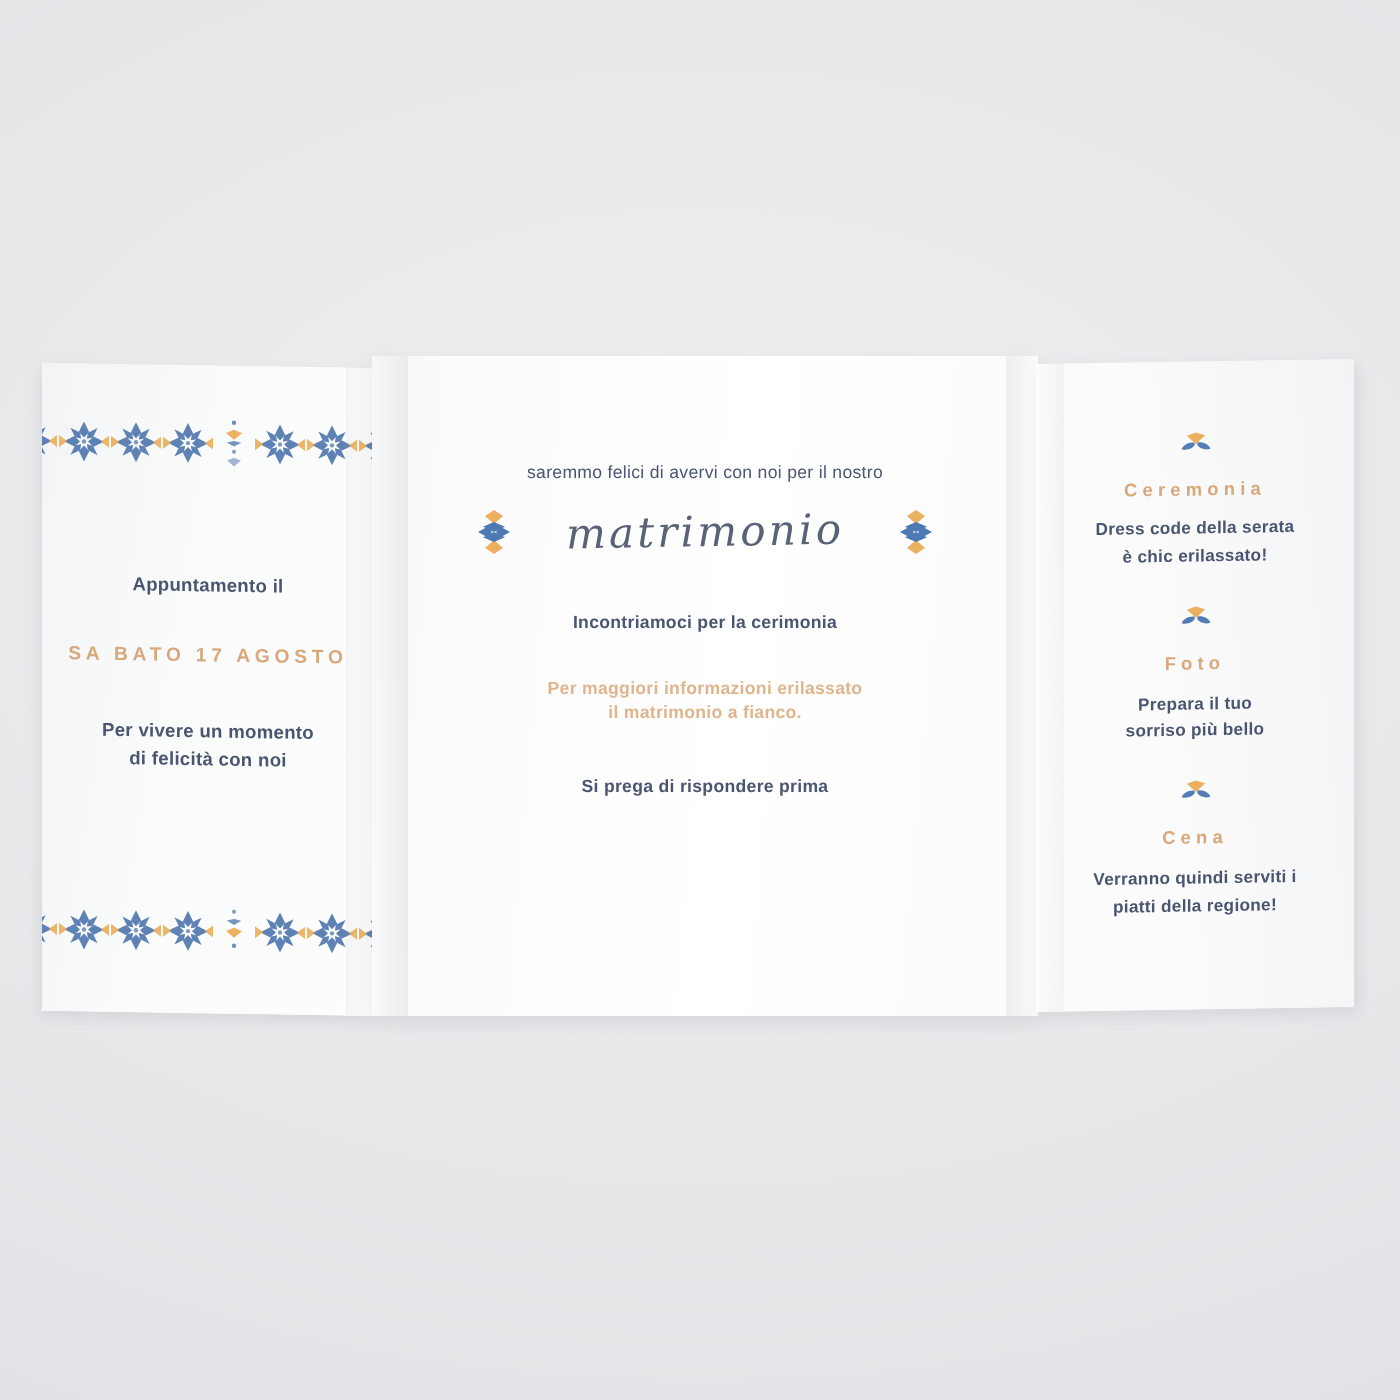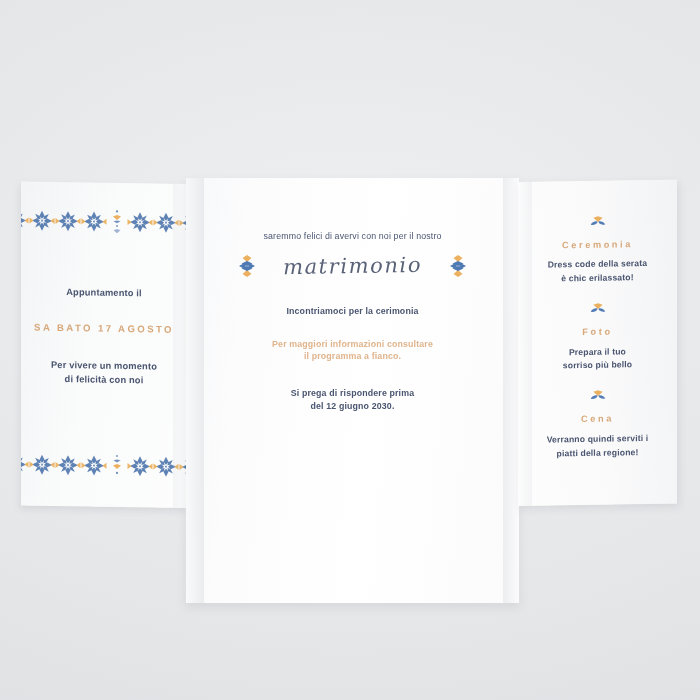--- a/index.html
+++ b/index.html
@@ -26,21 +26,21 @@
   
   #panel-left{
     left:21px;top:184px;width:166px;height:324px;
     background:linear-gradient(100deg,#f3f4f5 0%,#fafbfb 45%,#fdfdfd 100%);
     transform:skewY(0.9deg);
     transform-origin:right center;
     box-shadow:-1px 3px 7px rgba(90,95,105,0.13);
   }
   
   #panel-center{
-    left:186px;top:178px;width:333px;height:425px;
+    left:186px;top:178px;width:333px;height:330px;
     background:linear-gradient(95deg,#f7f8f9 0%,#fcfcfd 18%,#ffffff 55%,#fbfbfc 100%);
     box-shadow:0 4px 9px rgba(90,95,105,0.12);
   }
   
   #panel-right{
     left:518px;top:182px;width:159px;height:324px;
     background:linear-gradient(265deg,#f2f3f4 0%,#fafafb 50%,#fdfdfd 100%);
     transform:skewY(-0.9deg);
     transform-origin:left center;
     box-shadow:2px 3px 8px rgba(90,95,105,0.13);
@@ -401,27 +401,26 @@
               <path d="M18 15 L13 12.2 L11 15 L13 17.8 Z"></path>
             </g>
           </svg>
         </div>
 
         <div id="c-where">
           <div class="line t-navy">Incontriamoci per la cerimonia</div>
         </div>
 
         <div id="c-info">
-          <div class="line t-tan-soft">Per maggiori informazioni consultare</div>
-          <div class="line t-tan-soft">il programma a fianco.</div>
+          <div class="line t-tan-soft">Per maggiori informazioni erilassato</div>
+          <div class="line t-tan-soft">il matrimonio a fianco.</div>
         </div>
 
         <div id="c-rsvp">
           <div class="line t-navy">Si prega di rispondere prima</div>
-          <div class="line t-navy">del 12 giugno 2030.</div>
         </div>
       </div>
     </div>
 
     <div class="panel" id="panel-right">
       <div class="fold" id="fold-right-b"></div>
 
       <div id="right-content">
 
         <div class="prog-block">

